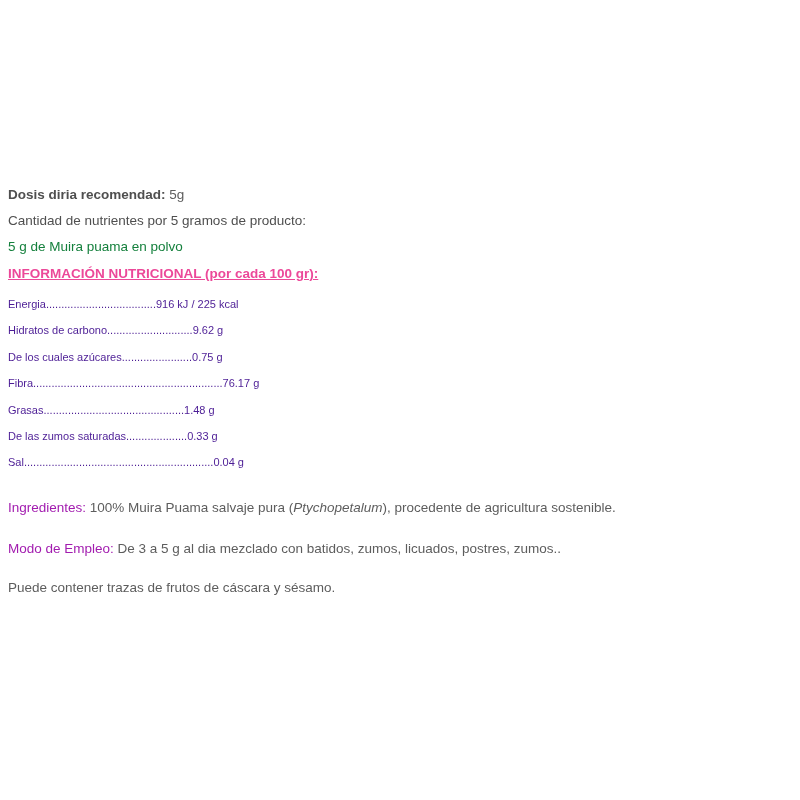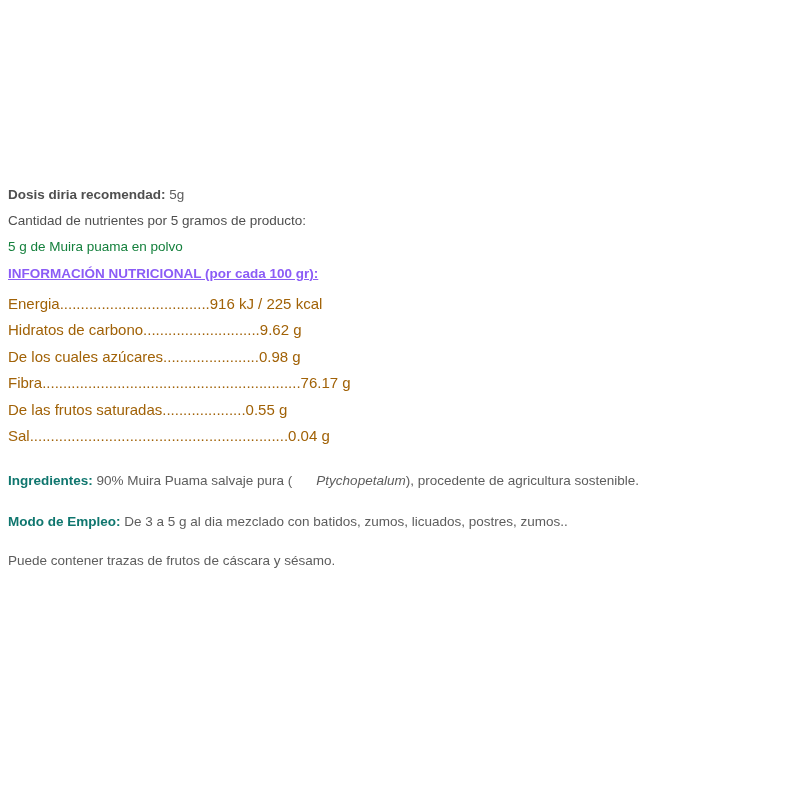--- a/index.html
+++ b/index.html
@@ -49,50 +49,49 @@
 
   .dose-line .label {
     font-weight: bold;
     color: #4f4f4f;
   }
 
   .nutri-heading {
     font-size: 13.5px;
     line-height: 26px;
     font-weight: bold;
-    color: #8b5cf6;
+    color: #ec4899;
     text-decoration: underline;
     display: inline-block;
     margin-top: 1px;
   }
 
   .nutri-table {
     margin-top: 4px;
   }
 
   .nutri-row {
-    font-size: 15px;
+    font-size: 11px;
     line-height: 26.4px;
-    color: #a16207;
+    color: #4c1d95;
     white-space: pre;
   }
 
   .para {
     font-size: 13.5px;
     line-height: 20px;
     color: #5d5d5d;
   }
 
   .para .label {
-    font-weight: bold;
-    color: #0f766e;
+    font-weight: normal;
+    color: #a21caf;
   }
 
   .para em {
-    margin-left: 24px;
   }
 
   .spacer-ing { height: 22px; }
   .spacer-modo { height: 21px; }
   .spacer-trazas { height: 19px; }
 </style>
 </head>
 <body>
 
 <div class="page">
@@ -107,30 +106,31 @@
 
     <div class="line">5 g de Muira puama en polvo</div>
 
     <div>
       <span class="nutri-heading">INFORMACIÓN NUTRICIONAL (por cada 100 gr):</span>
     </div>
 
     <div class="nutri-table">
       <div class="nutri-row"><span>Energia</span><span>....................................</span><span>916 kJ / 225 kcal</span></div>
       <div class="nutri-row"><span>Hidratos de carbono</span><span>............................</span><span>9.62 g</span></div>
-      <div class="nutri-row"><span>De los cuales azúcares</span><span>.......................</span><span>0.98 g</span></div>
+      <div class="nutri-row"><span>De los cuales azúcares</span><span>.......................</span><span>0.75 g</span></div>
       <div class="nutri-row"><span>Fibra</span><span>..............................................................</span><span>76.17 g</span></div>
-      <div class="nutri-row"><span>De las frutos saturadas</span><span>....................</span><span>0.55 g</span></div>
+      <div class="nutri-row"><span>Grasas</span><span>..............................................</span><span>1.48 g</span></div>
+      <div class="nutri-row"><span>De las zumos saturadas</span><span>....................</span><span>0.33 g</span></div>
       <div class="nutri-row"><span>Sal</span><span>..............................................................</span><span>0.04 g</span></div>
     </div>
 
     <div class="spacer-ing"></div>
 
     <div class="para">
-      <span class="label">Ingredientes:</span><span> 90% Muira Puama salvaje pura (</span><em>Ptychopetalum</em><span>), procedente de agricultura sostenible.</span>
+      <span class="label">Ingredientes:</span><span> 100% Muira Puama salvaje pura (</span><em>Ptychopetalum</em><span>), procedente de agricultura sostenible.</span>
     </div>
 
     <div class="spacer-modo"></div>
 
     <div class="para">
       <span class="label">Modo de Empleo:</span><span> De 3 a 5 g al dia mezclado con batidos, zumos, licuados, postres, zumos..</span>
     </div>
 
     <div class="spacer-trazas"></div>
 

